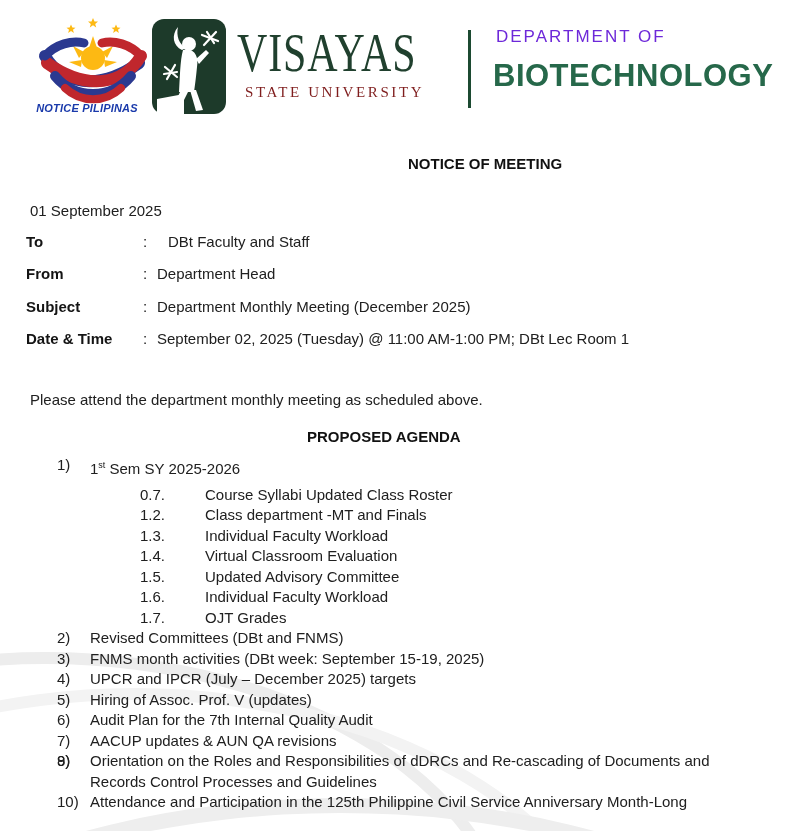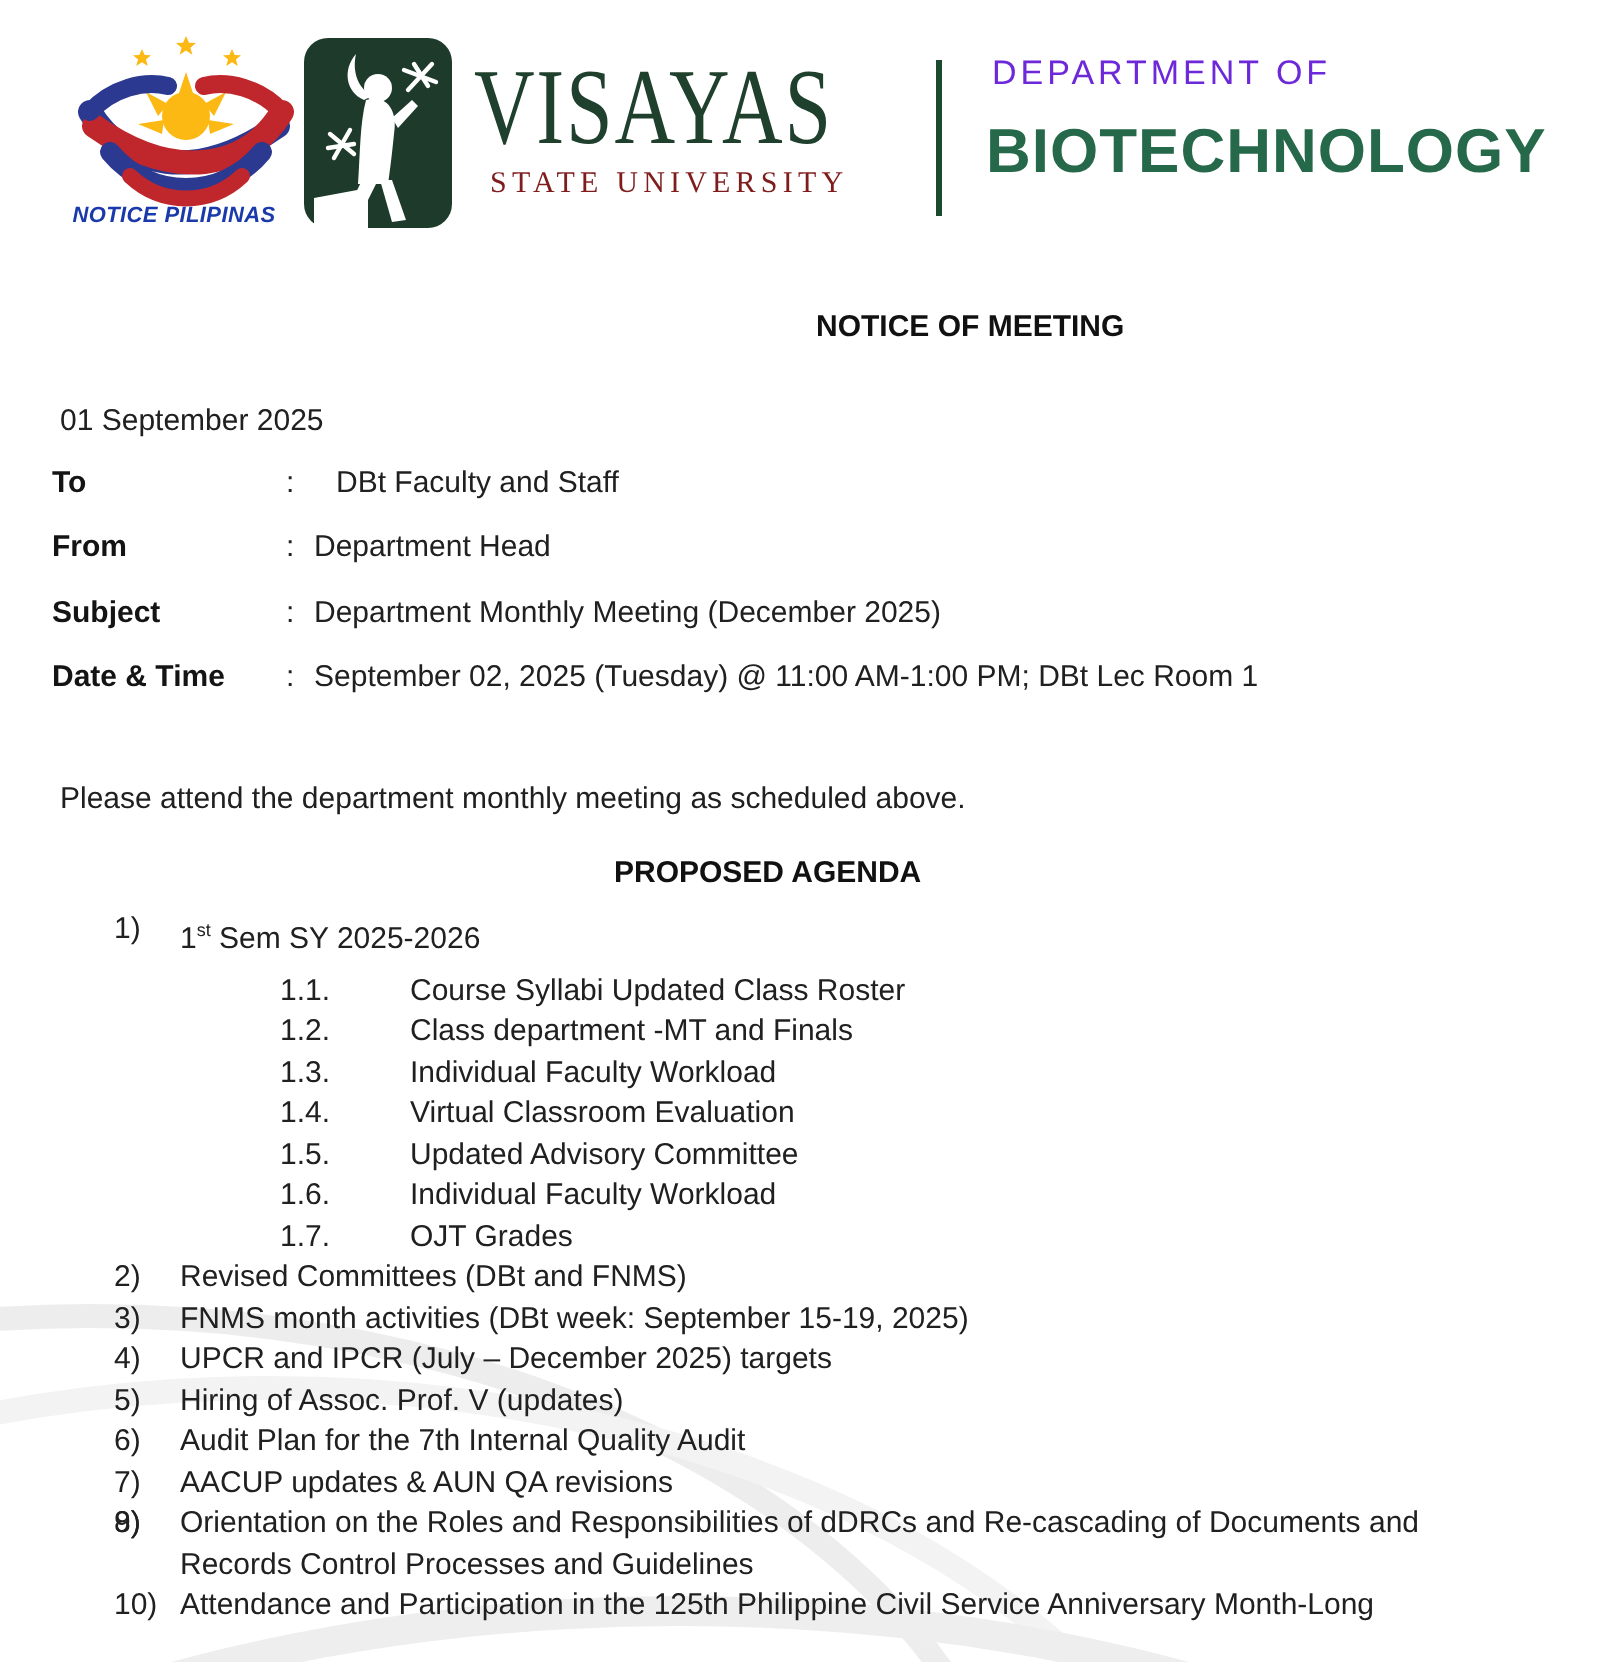--- a/index.html
+++ b/index.html
@@ -165,21 +165,21 @@
     <div class="intro">Please attend the department monthly meeting as scheduled above.</div>
     <div class="agenda-title">PROPOSED AGENDA</div>
 
     <div class="agenda">
       <div class="a-item">
         <span class="a-num">1)</span>
         <span><span>1</span><sup>st</sup><span> Sem SY 2025-2026</span></span>
       </div>
       <div class="a-sub">
         <div class="a-subitem">
-          <span class="a-num">1.1.</span>
+          <span class="a-num">0.7.</span>
           <span>Course Syllabi Updated Class Roster</span>
         </div>
         <div class="a-subitem">
           <span class="a-num">1.2.</span>
           <span>Class department -MT and Finals</span>
         </div>
         <div class="a-subitem">
           <span class="a-num">1.3.</span>
           <span>Individual Faculty Workload</span>
         </div>

